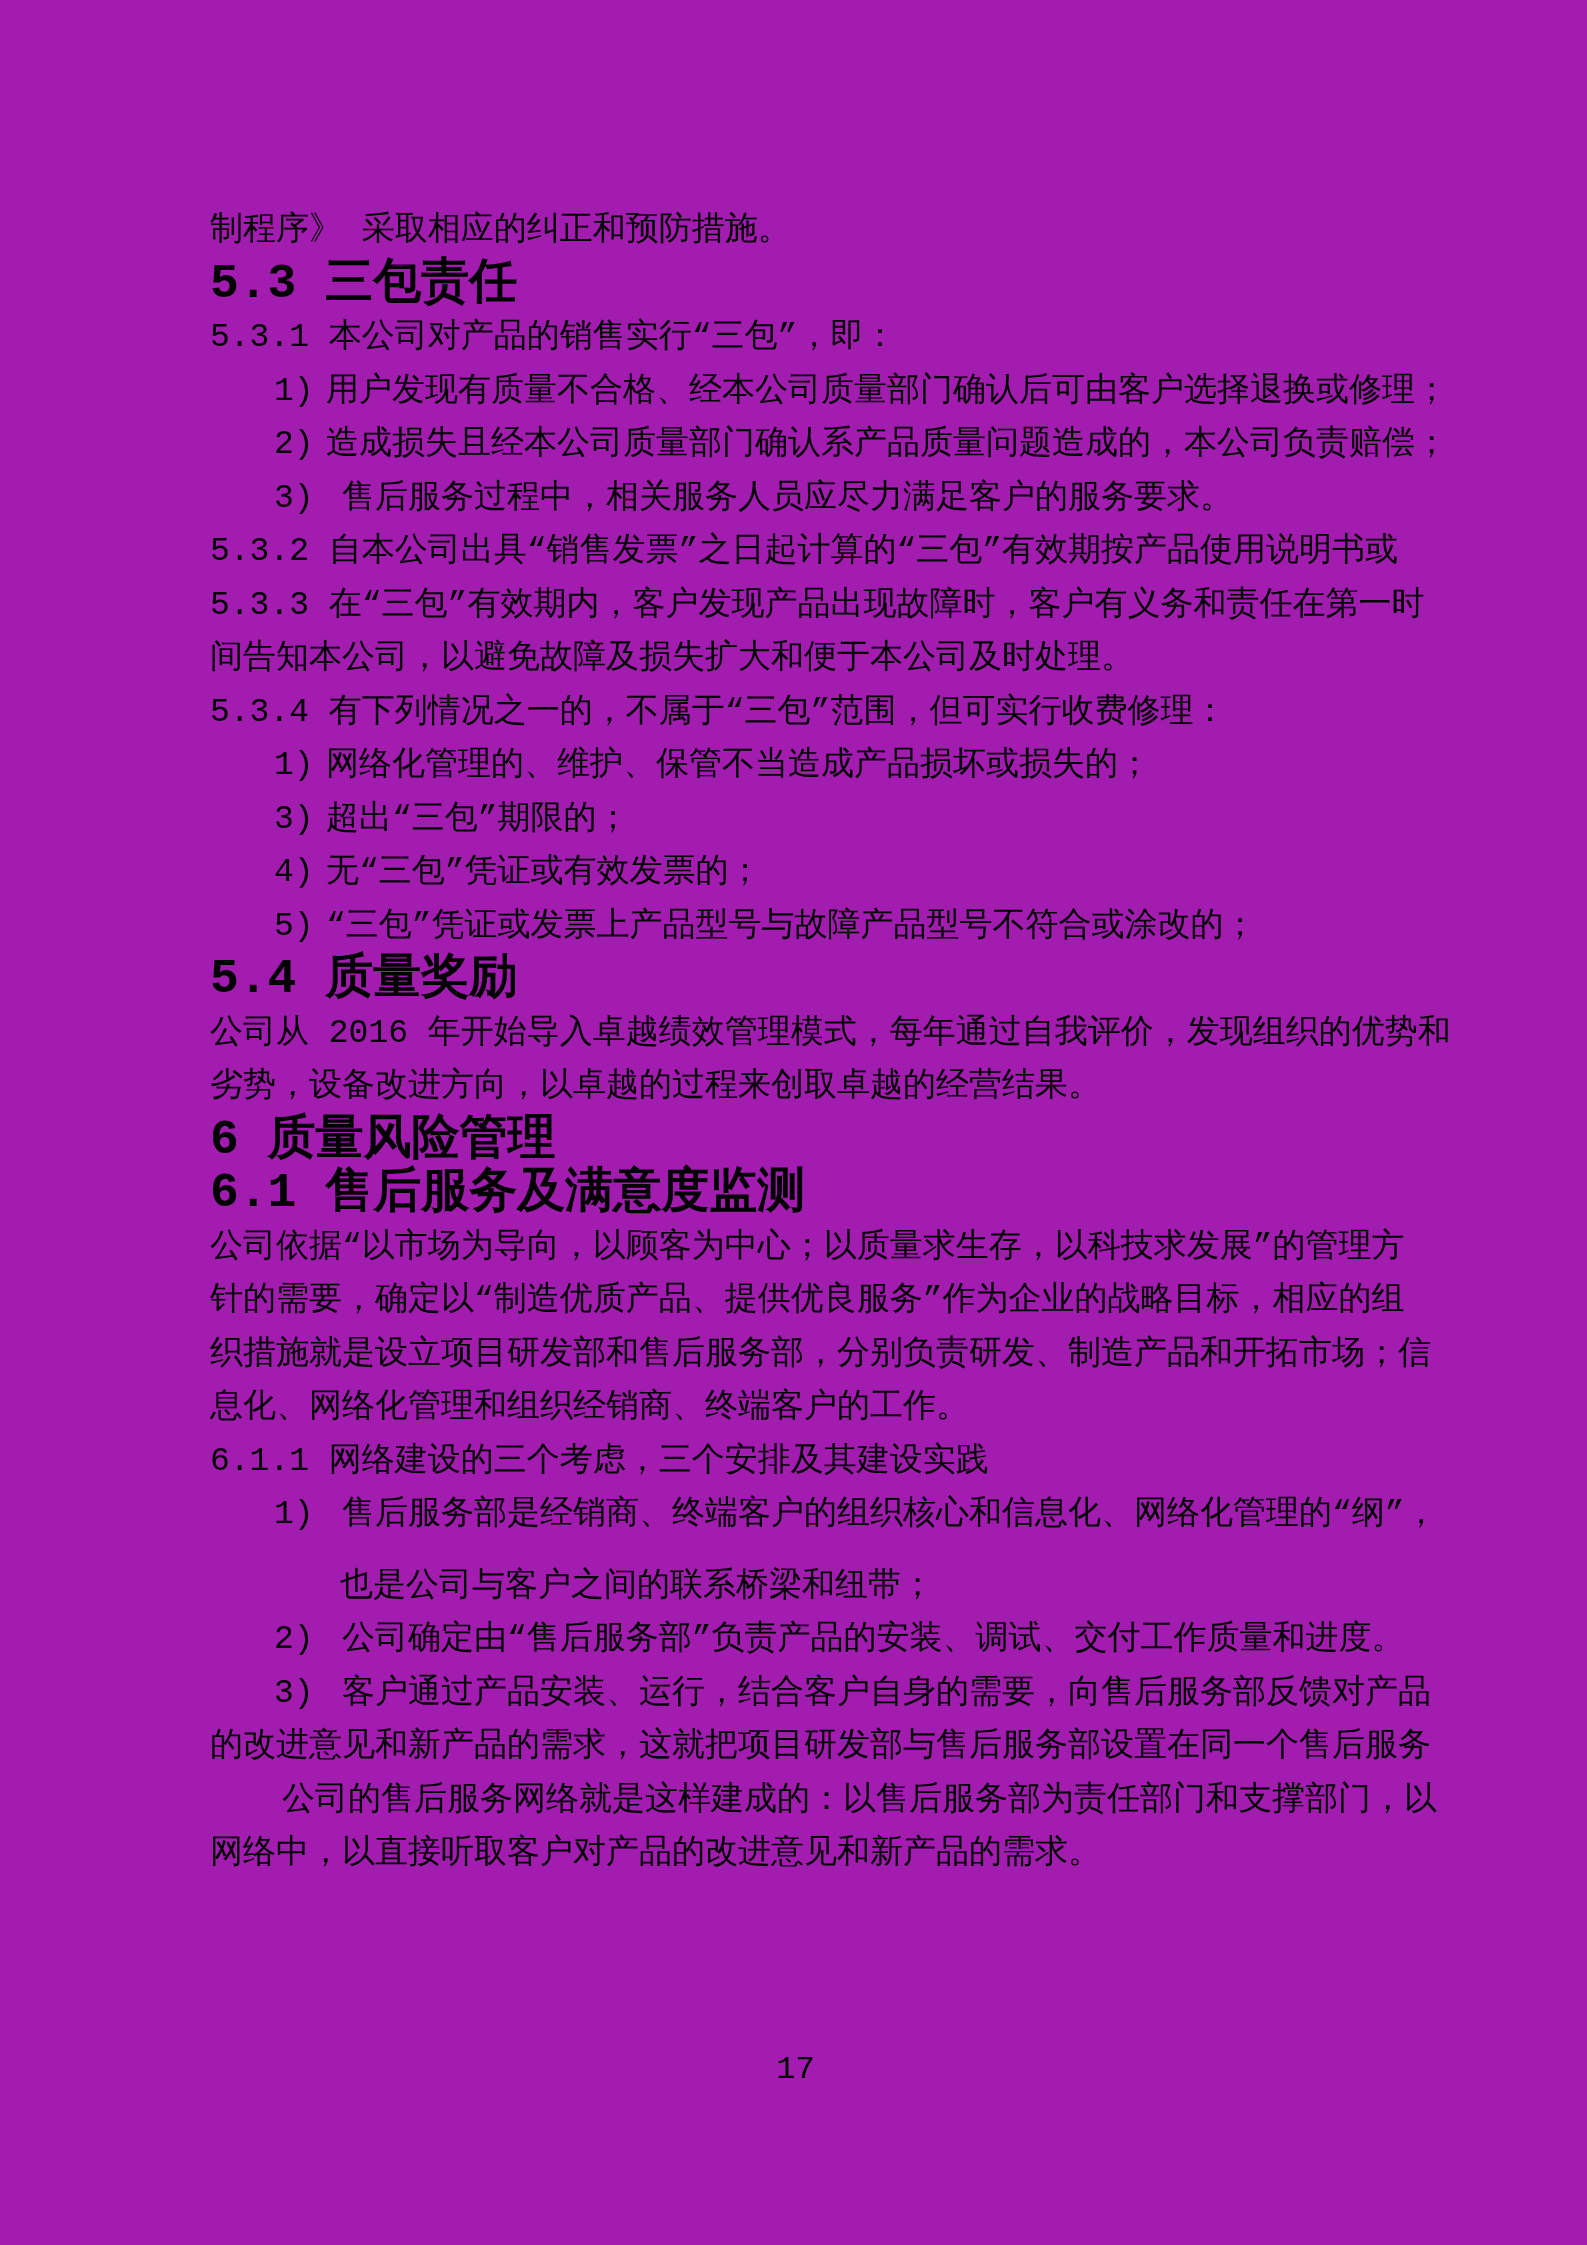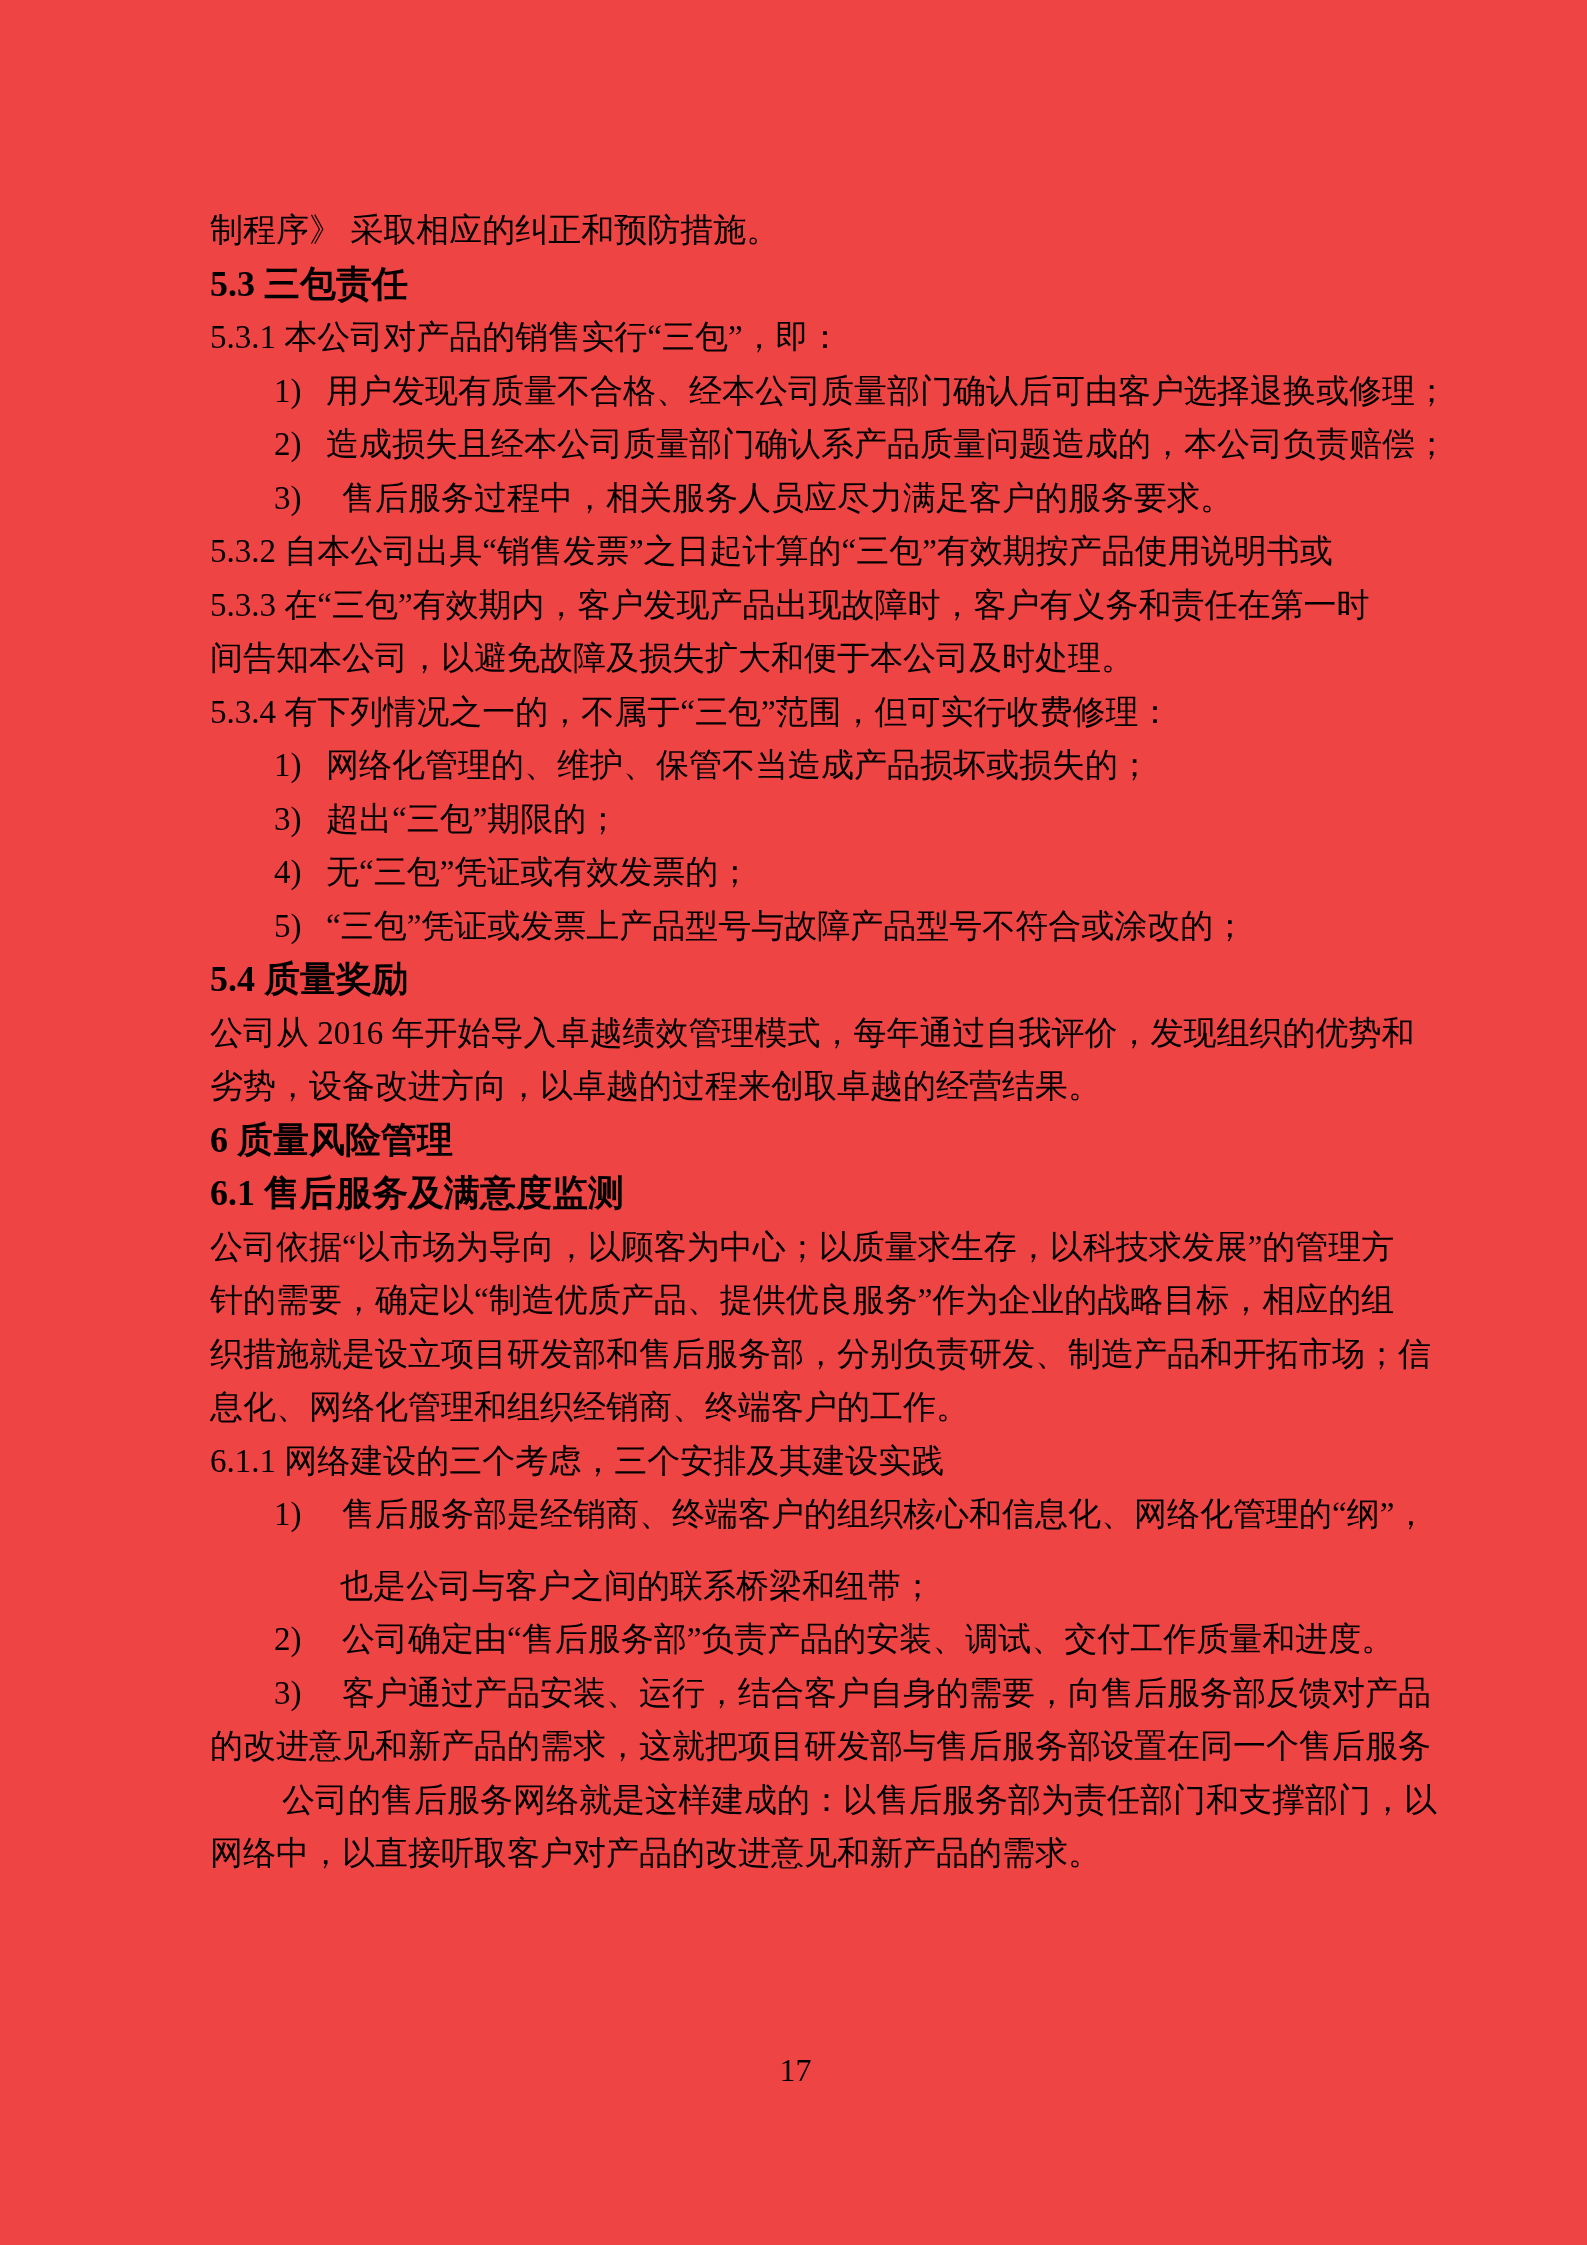--- a/index.html
+++ b/index.html
@@ -1,22 +1,22 @@
 <!DOCTYPE html>
 <html lang="zh"><head>
 <meta charset="utf-8">
 <style>
   html,body{margin:0;padding:0;background:#e8e8e8;}
   .page{
     position:relative;
     width:1587px;
     height:2245px;
     margin:0 auto;
-    background:#ef4444;
-    font-family:Liberation Serif, serif;
+    background:#a21caf;
+    font-family:Liberation Mono, monospace;
     color:#000;
     overflow:hidden;
   }
   .doc-body{
     position:absolute;
     left:210px;
     top:0;
     width:1180px;
     padding-top:204px;
   }
@@ -25,21 +25,21 @@
     font-size:33px;
     line-height:53.5px;
     white-space:nowrap;
     color:#000;
   }
   .line .num{
     display:inline-block;
   }
   .heading{
     font-weight:700;
-    font-size:36px;
+    font-size:48px;
   }
   .item{ padding-left:64px; }
   .item .num{ width:52px; }
   .item-wide{ padding-left:64px; }
   .item-wide .num{ width:68px; }
   .cont{ padding-left:130px;margin-top:18px; }
   .indent2{ padding-left:72px; }
   .page-number{
     position:absolute;
     left:4px;

